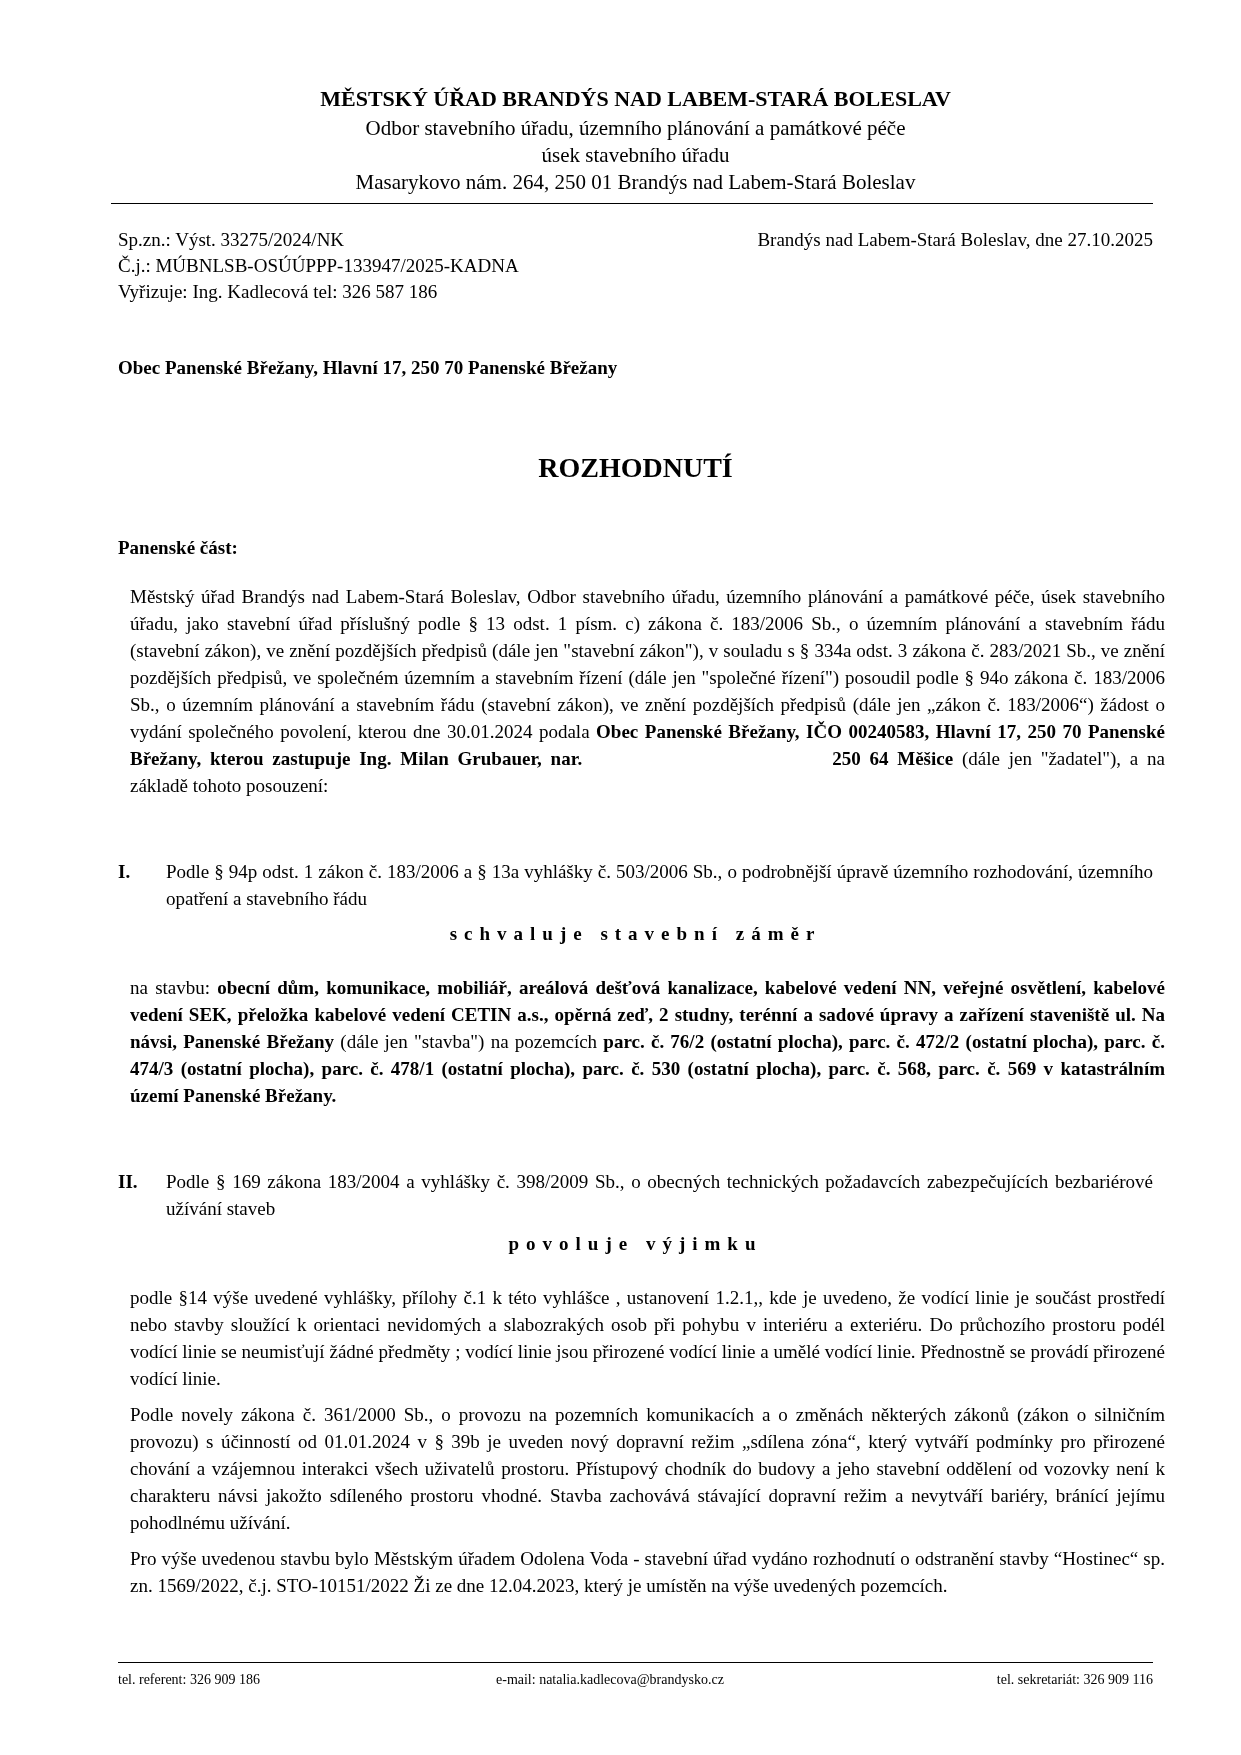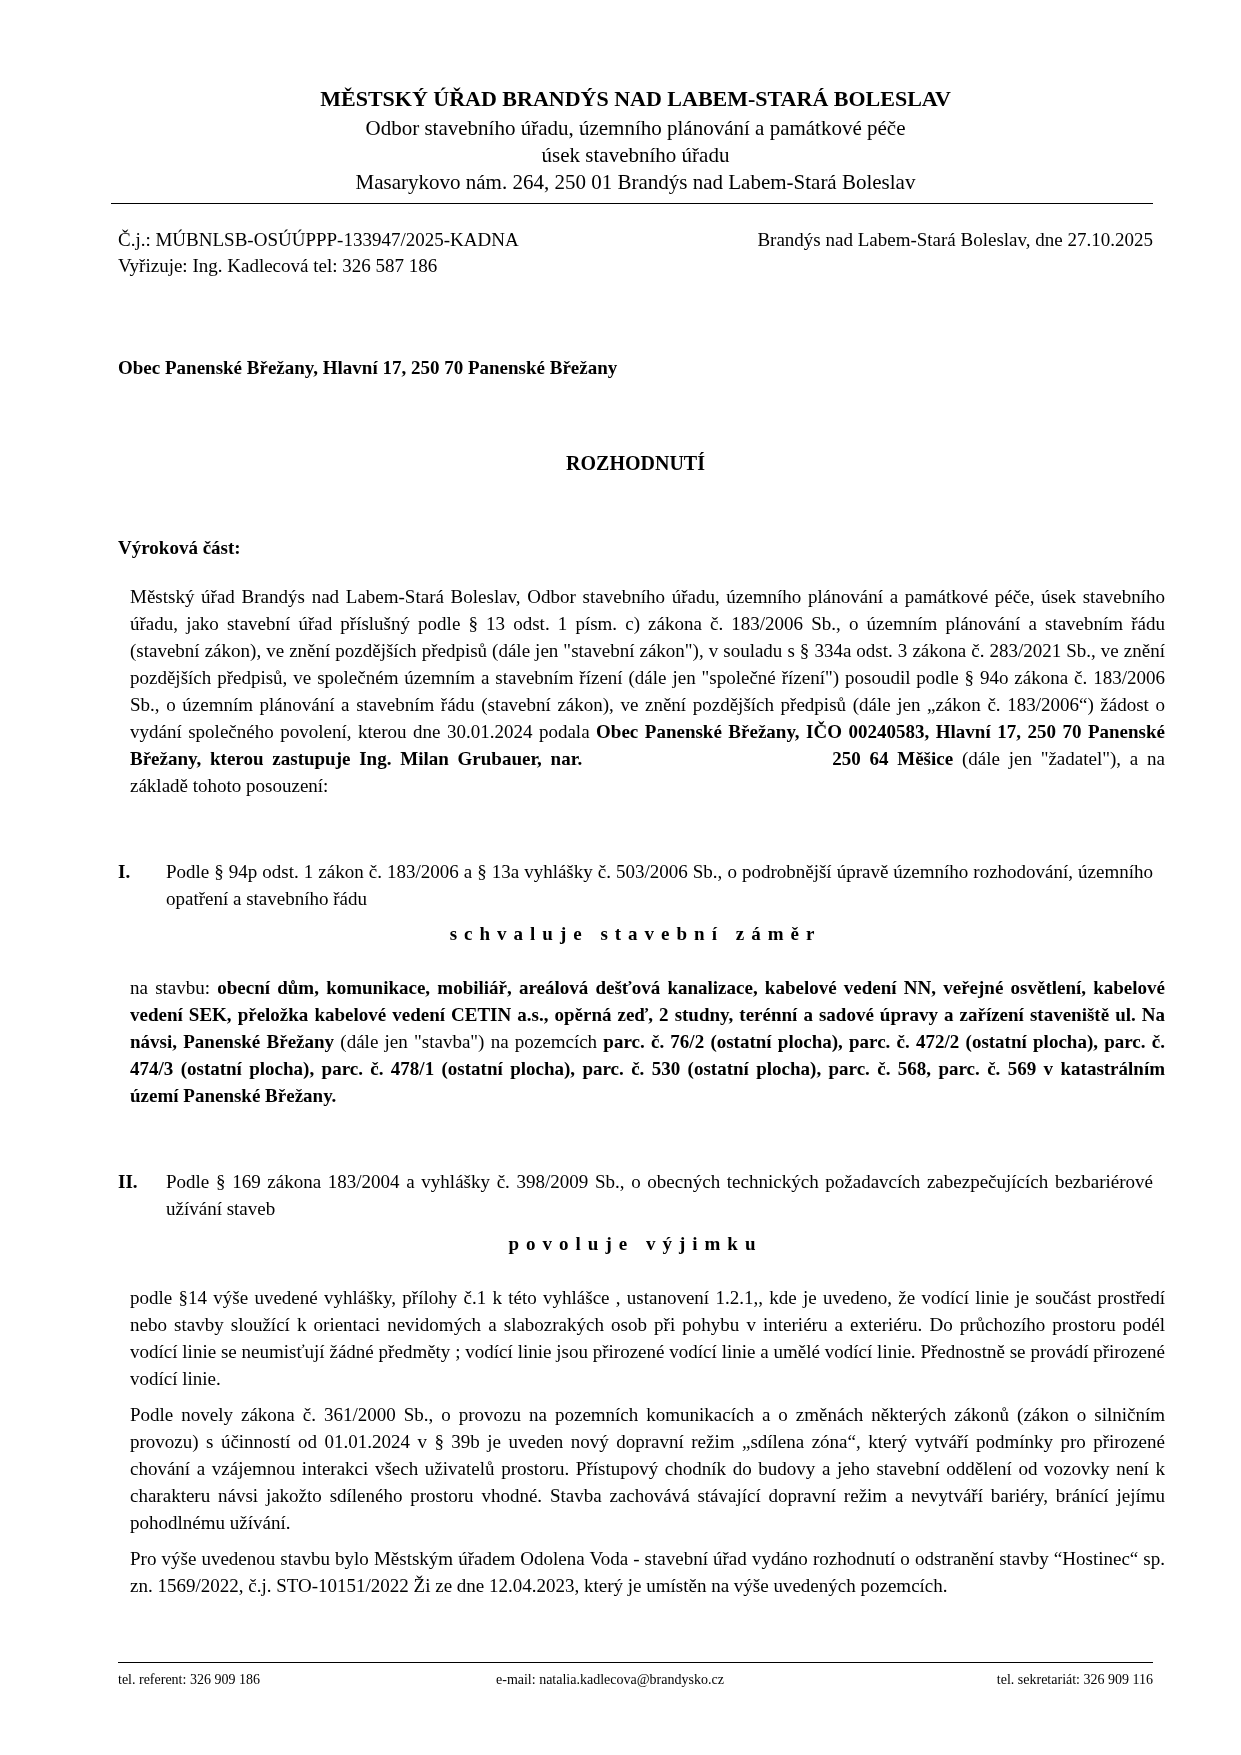--- a/index.html
+++ b/index.html
@@ -6,21 +6,21 @@
   body { width: 1241px; height: 1755px; position: relative; overflow: hidden;
          font-family: "Liberation Serif", "DejaVu Serif", serif; color: #000; }
   .page { position: absolute; left: 118px; top: 0; width: 1035px; }
   .hdr { position: absolute; left: 0; width: 1035px; text-align: center; }
   .hdr-title { top: 86px; font-size: 22px; font-weight: bold; }
   .hdr-line { font-size: 21px; }
   .hdr-rule { position: absolute; left: -7px; top: 203px; width: 1042px; height: 0; border-top: 1.5px solid #000; }
   .meta { position: absolute; top: 227px; left: 0; font-size: 19px; line-height: 26px; }
   .meta-date { position: absolute; top: 227px; right: 0; font-size: 19px; line-height: 26px; }
   .addressee { position: absolute; top: 357px; left: 0; font-size: 19px; font-weight: bold; }
-  .doc-title { position: absolute; top: 452px; left: 0; width: 1035px; text-align: center; font-size: 20px; font-weight: bold; }
+  .doc-title { position: absolute; top: 452px; left: 0; width: 1035px; text-align: center; font-size: 28px; font-weight: bold; }
   .section-label { position: absolute; top: 537px; left: 0; font-size: 19px; font-weight: bold; }
   .para { position: absolute; left: 0; width: 1035px; font-size: 19px; line-height: 27px; text-align: justify; margin: 12px; }
   .para b { font-weight: bold; }
   .numbered { position: absolute; left: 0; width: 1035px; font-size: 19px; line-height: 27px; }
   .numbered .num { position: absolute; left: 0; top: 0; font-weight: bold; }
   .numbered .txt { margin-left: 48px; text-align: justify; }
   .spaced { position: absolute; left: 0; width: 1035px; text-align: center; font-size: 19px; font-weight: bold; letter-spacing: 7px; }
   .redacted { display: inline-block; width: 250px; }
   .foot-rule { position: absolute; left: 0; top: 1662px; width: 1035px; border-top: 1px solid #000; }
   .foot { position: absolute; top: 1666px; font-size: 14px; margin-top: 6px; }
@@ -30,30 +30,31 @@
 
 <div class="page">
 
   <div class="hdr hdr-title">MĚSTSKÝ ÚŘAD BRANDÝS NAD LABEM-STARÁ BOLESLAV</div>
   <div class="hdr hdr-line" style="top:116px">Odbor stavebního úřadu, územního plánování a památkové péče</div>
   <div class="hdr hdr-line" style="top:143px">úsek stavebního úřadu</div>
   <div class="hdr hdr-line" style="top:170px">Masarykovo nám. 264, 250 01 Brandýs nad Labem-Stará Boleslav</div>
   <div class="hdr-rule"></div>
 
   <div class="meta">
+    <div>Sp.zn.: Výst. 33275/2024/NK</div>
     <div>Č.j.: MÚBNLSB-OSÚÚPPP-133947/2025-KADNA</div>
     <div>Vyřizuje: Ing. Kadlecová tel: 326 587 186</div>
   </div>
   <div class="meta-date">Brandýs nad Labem-Stará Boleslav, dne 27.10.2025</div>
 
   <div class="addressee">Obec Panenské Břežany, Hlavní 17, 250 70  Panenské Břežany</div>
 
   <div class="doc-title">ROZHODNUTÍ</div>
 
-  <div class="section-label">Výroková část:</div>
+  <div class="section-label">Panenské část:</div>
 
   <p class="para" style="top:571px"><span>Městský úřad Brandýs nad Labem-Stará Boleslav, Odbor stavebního úřadu, územního plánování a památkové péče, úsek stavebního úřadu, jako stavební úřad příslušný podle § 13 odst. 1 písm. c) zákona č. 183/2006 Sb., o územním plánování a stavebním řádu (stavební zákon), ve znění pozdějších předpisů (dále jen "stavební zákon"), v souladu s § 334a odst. 3 zákona č. 283/2021 Sb., ve znění pozdějších předpisů, ve společném územním a stavebním řízení (dále jen "společné řízení") posoudil podle § 94o zákona č. 183/2006 Sb., o územním plánování a stavebním řádu (stavební zákon), ve znění pozdějších předpisů (dále jen „zákon č. 183/2006“)  žádost o vydání společného povolení, kterou dne 30.01.2024 podala </span><b>Obec Panenské Břežany, IČO 00240583, Hlavní 17, 250 70  Panenské Břežany, kterou zastupuje Ing. Milan Grubauer, nar.</b><span class="redacted"></span><b>250 64  Měšice</b><span> (dále jen "žadatel"), a na základě tohoto posouzení:</span></p>
 
   <div class="numbered" style="top:858px">
     <span class="num">I.</span>
     <div class="txt">Podle § 94p odst. 1 zákon č. 183/2006 a § 13a vyhlášky č. 503/2006 Sb., o podrobnější úpravě územního rozhodování, územního opatření a stavebního řádu</div>
   </div>
   <div class="spaced" style="top:923px">schvaluje stavební záměr</div>
 
   <p class="para" style="top:962px"><span>na stavbu: </span><b>obecní dům, komunikace, mobiliář, areálová dešťová kanalizace, kabelové vedení NN, veřejné osvětlení, kabelové vedení SEK, přeložka kabelové vedení CETIN a.s., opěrná zeď, 2 studny, terénní a sadové úpravy a zařízení staveniště ul. Na návsi, Panenské Břežany</b><span> (dále jen "stavba") na pozemcích </span><b>parc. č. 76/2 (ostatní plocha), parc. č. 472/2 (ostatní plocha), parc. č. 474/3 (ostatní plocha), parc. č. 478/1 (ostatní plocha), parc. č. 530 (ostatní plocha), parc. č. 568, parc. č. 569 v katastrálním území Panenské Břežany.</b></p>

